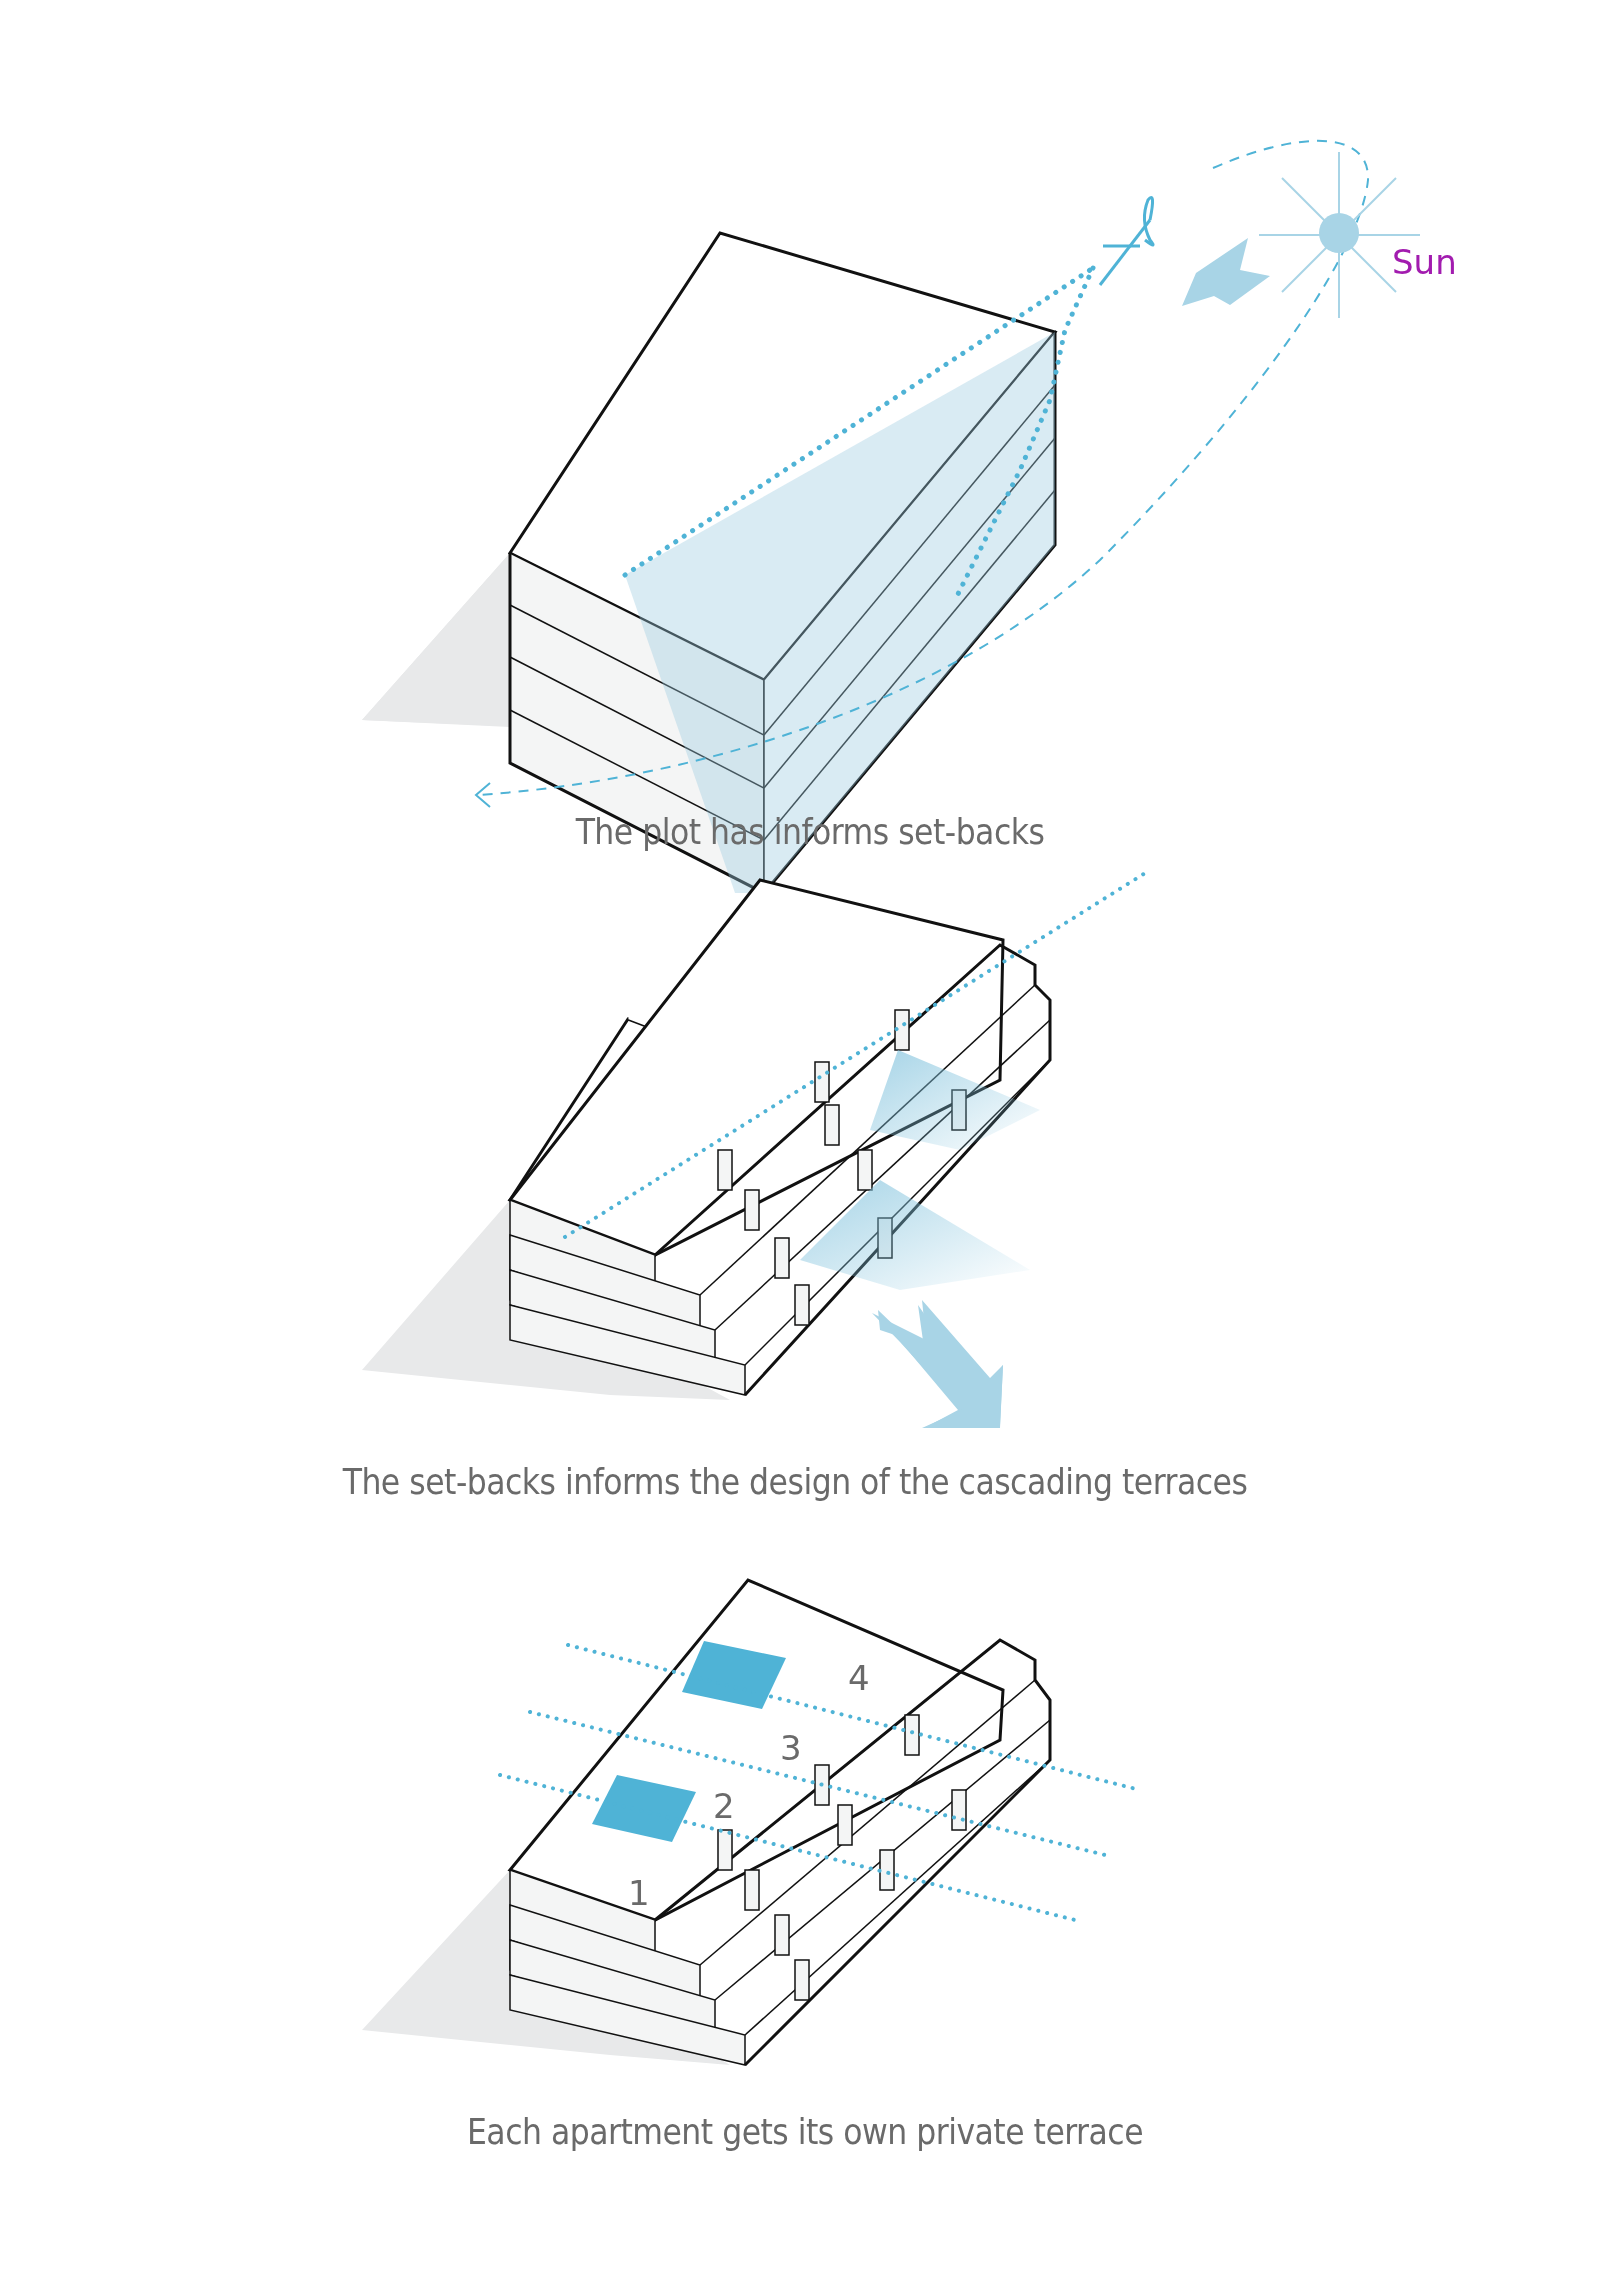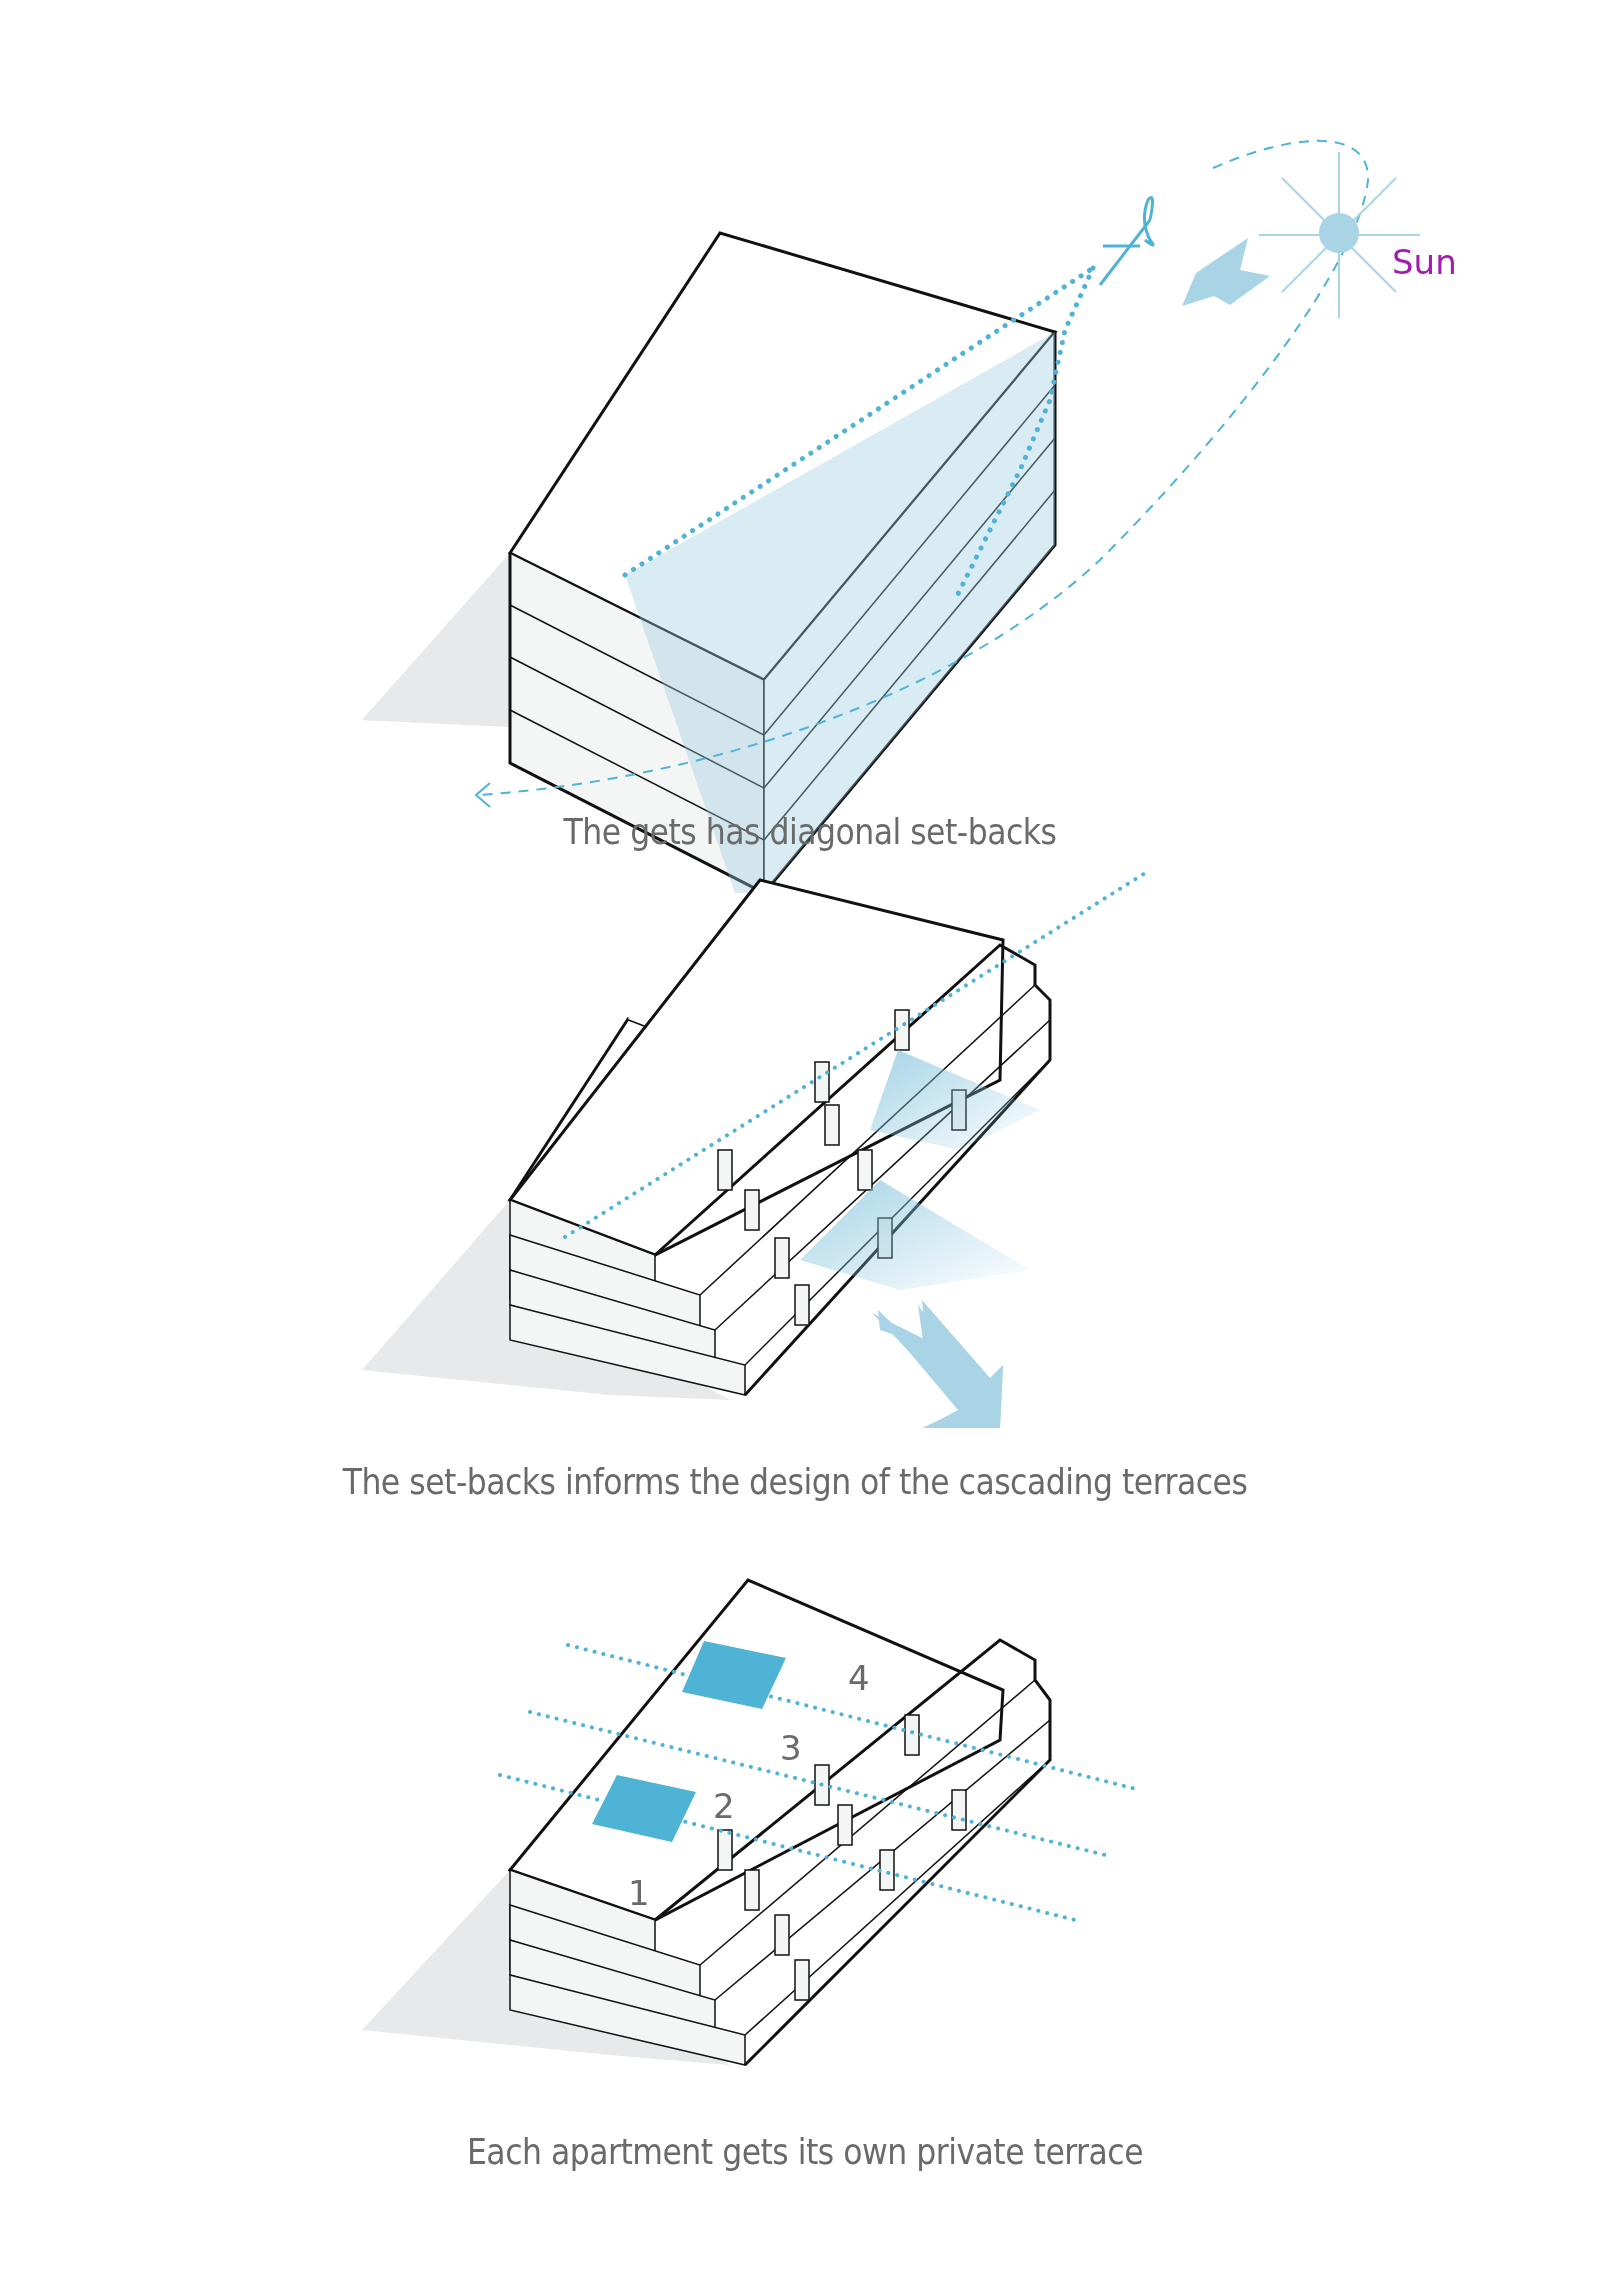--- a/index.html
+++ b/index.html
@@ -4,21 +4,21 @@
 <style>
   html, body { margin: 0; padding: 0; background: #ffffff; }
   body { width: 1612px; height: 2287px; position: relative; overflow: hidden;
          font-family: "DejaVu Sans", sans-serif; }
   svg { position: absolute; left: 0; top: 0; }
   .caption { position: absolute; left: 0; width: 1612px; text-align: center;
              color: #6a6a6a; font-family: "DejaVu Sans", sans-serif; font-size: 35px;
              letter-spacing: -0.5px; font-stretch: condensed; }
   .cap1 { top: 812px; left: 530px; width: 560px; }
   .cap2 { top: 1462px; left: 270px; width: 1050px; }
-  .cap3 { top: 2112px; left: 425px; width: 760px; margin-top: 20px; }
+  .cap3 { top: 2112px; left: 425px; width: 760px; }
   .sunlabel { position: absolute; left: 1392px; top: 242px; color: #a21caf;
               font-size: 34px; font-family: "DejaVu Sans", sans-serif; }
   .unitnum { font-family: "DejaVu Sans", sans-serif; font-size: 34px; fill: #6a6a6a; }
 </style>
 </head>
 <body>
 
 <svg width="1612" height="2287" viewBox="0 0 1612 2287">
   <defs>
     <linearGradient id="lightfade" x1="0" y1="0" x2="1" y2="1">
@@ -144,15 +144,15 @@
     <line x1="500" y1="1775" x2="1075" y2="1920" stroke="#4fb3d6" stroke-width="4" stroke-dasharray="0.1 9" stroke-linecap="round"></line>
 
     <text class="unitnum" x="628" y="1905">1</text>
     <text class="unitnum" x="713" y="1818">2</text>
     <text class="unitnum" x="780" y="1760">3</text>
     <text class="unitnum" x="848" y="1690">4</text>
   </g>
 </svg>
 
 <div class="sunlabel">Sun</div>
-<div class="caption cap1">The gets has diagonal set-backs</div>
+<div class="caption cap1">The plot has informs set-backs</div>
 <div class="caption cap2">The set-backs informs the design of the cascading terraces</div>
 <div class="caption cap3">Each apartment gets its own private terrace</div>
 
 </body></html>

